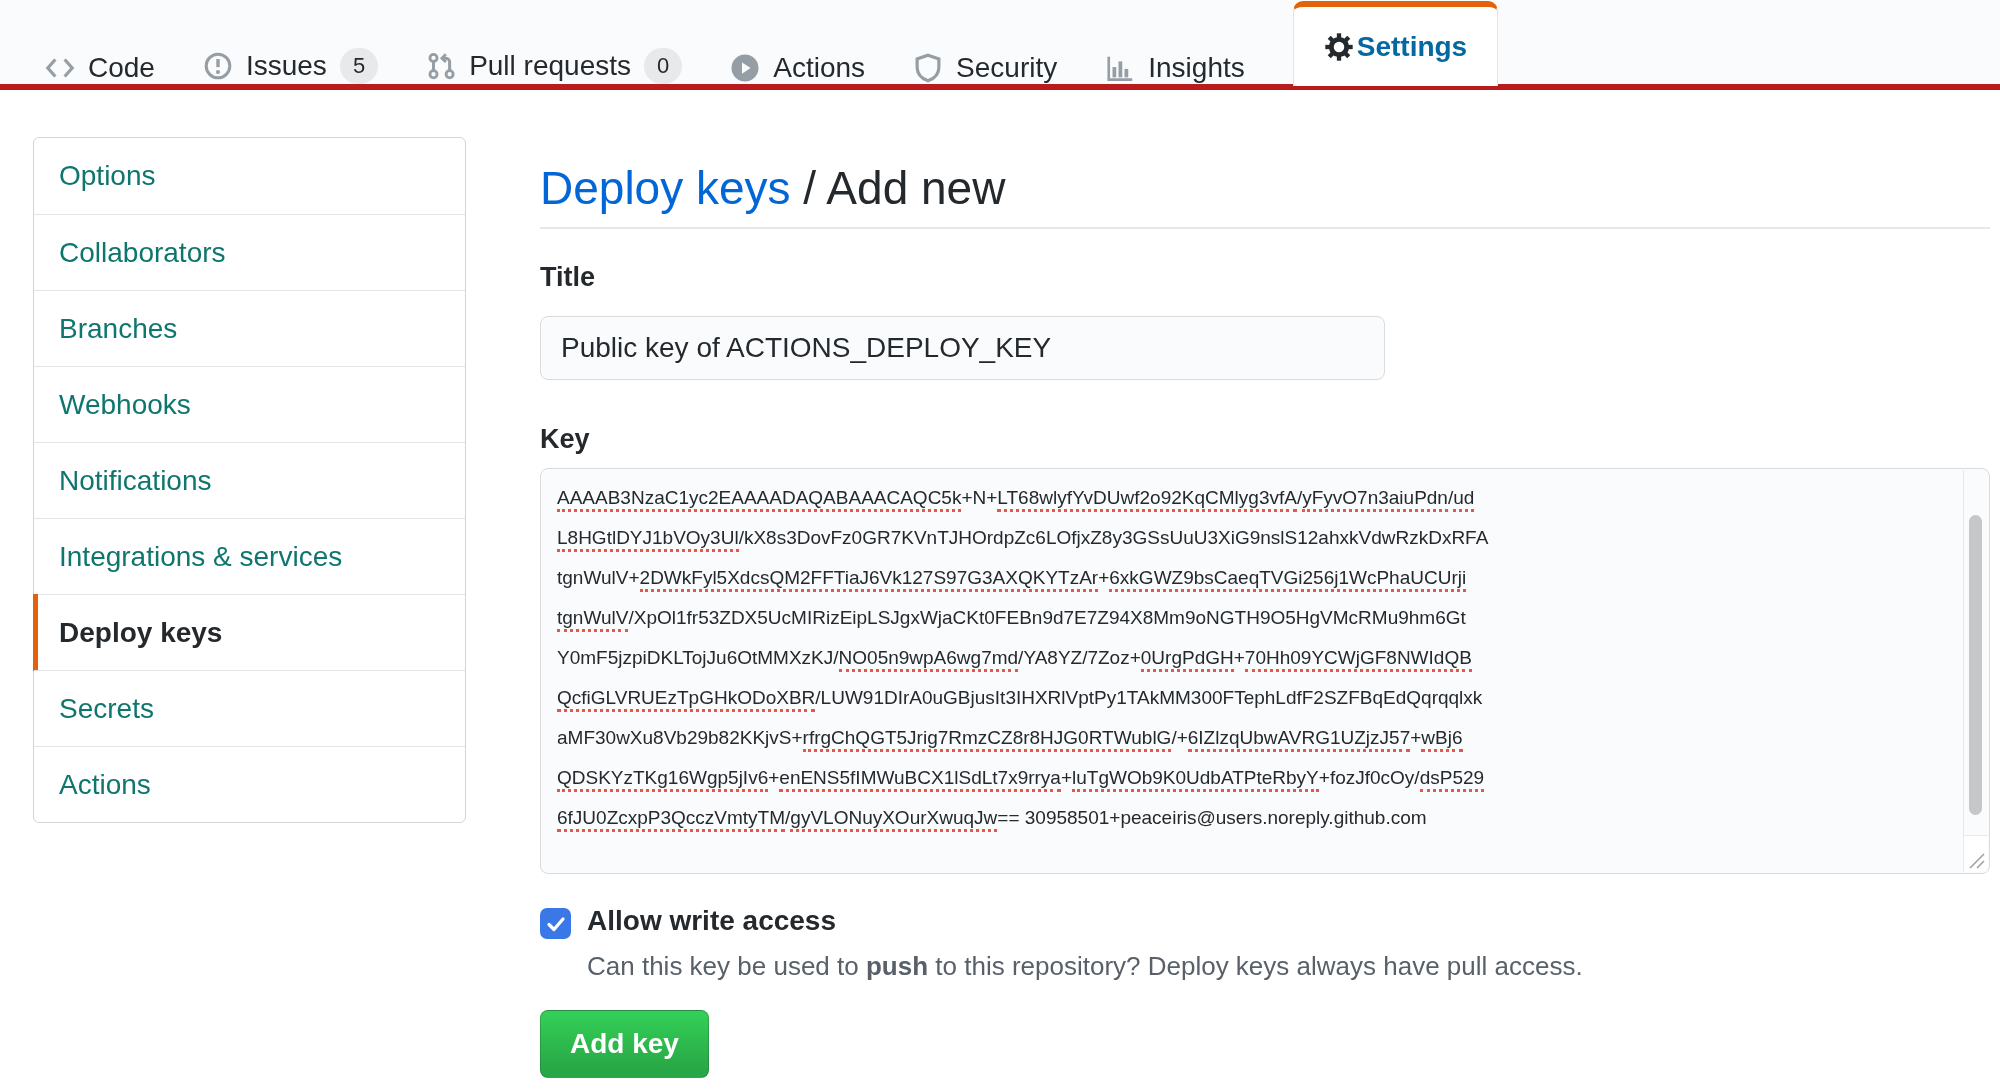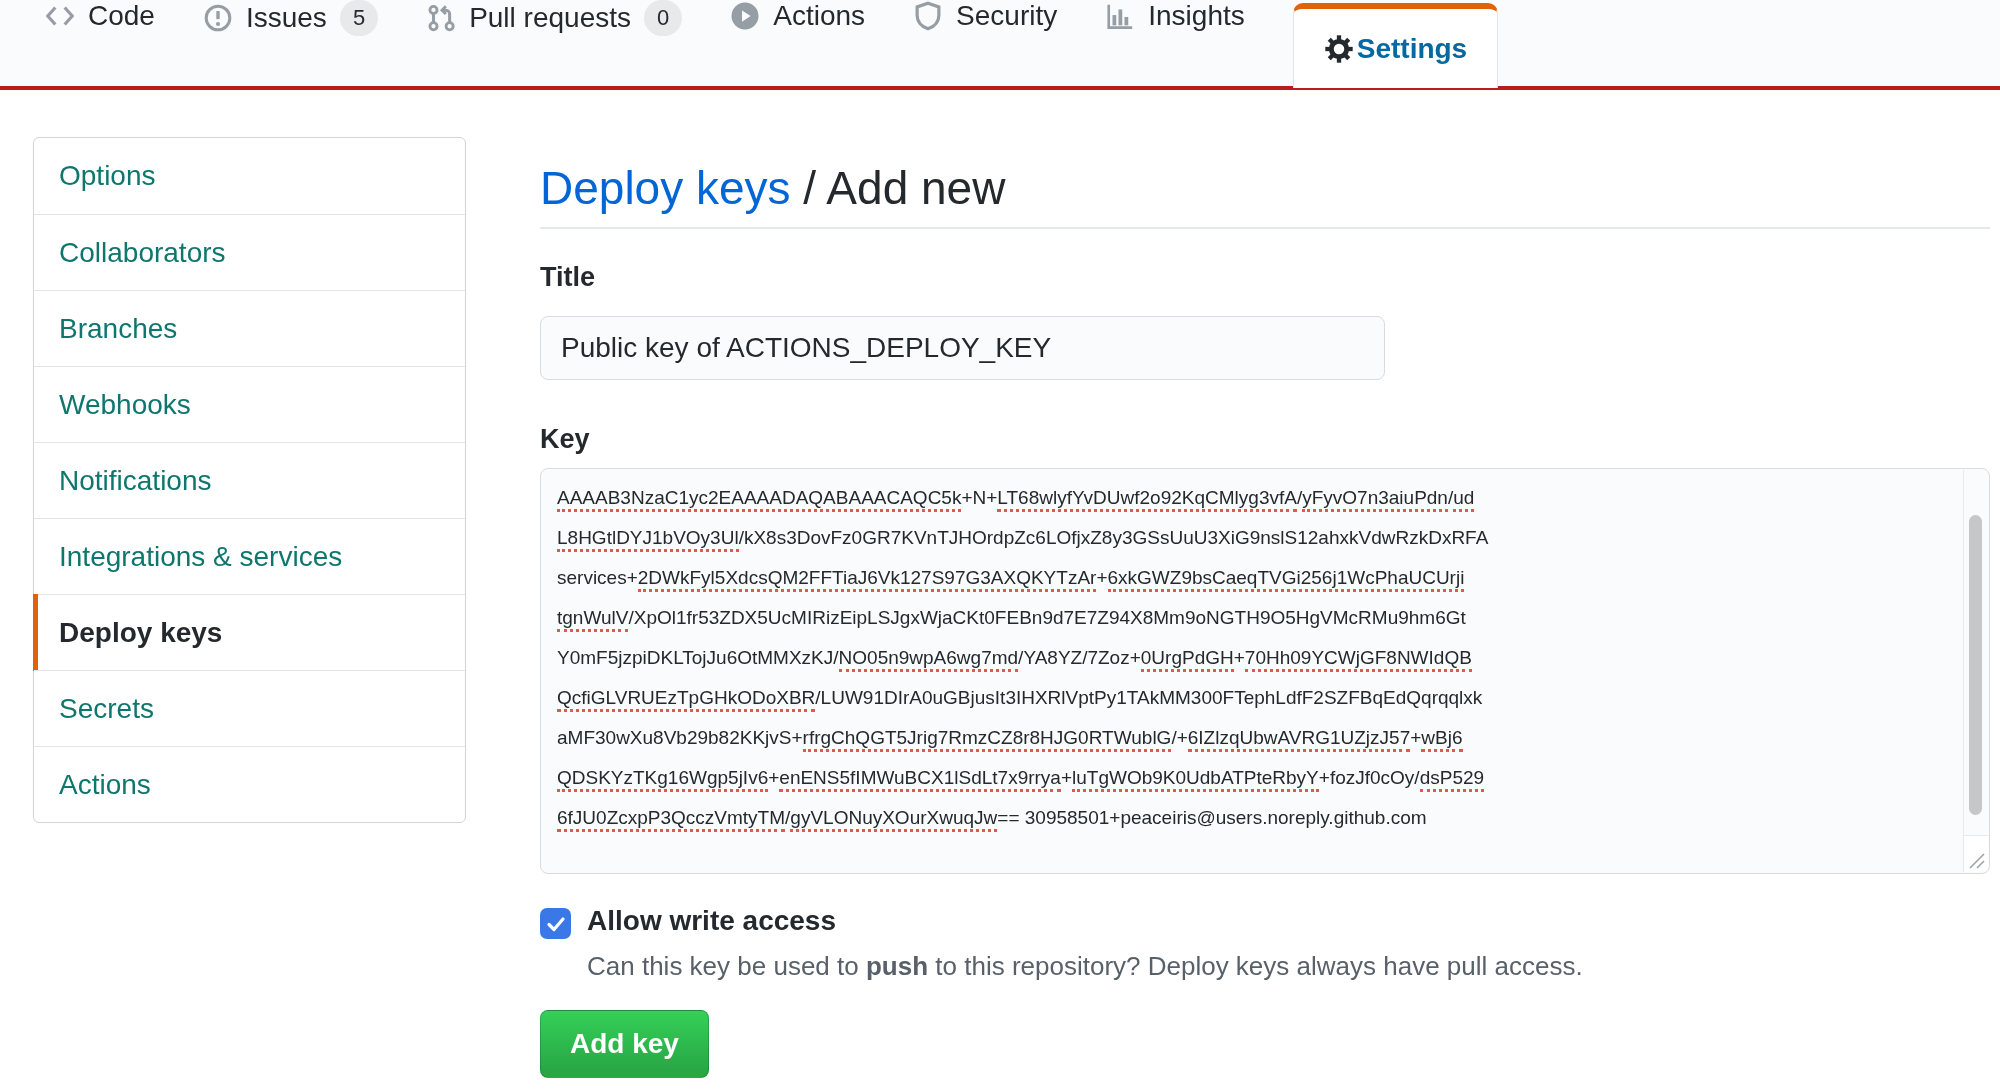--- a/index.html
+++ b/index.html
@@ -1,22 +1,22 @@
 <!DOCTYPE html>
 <html><head>
 <meta charset="utf-8">
 <style>
   html,body{margin:0;padding:0;}
   body{width:2000px;height:1090px;position:relative;background:#fff;
        font-family:"Liberation Sans",sans-serif;color:#24292e;overflow:hidden;}
 
   
   .header{position:absolute;left:0;top:0;width:2000px;height:90px;background:#fafbfc;
-          border-bottom:4px solid #b91c1c;box-sizing:border-box;display:flex;
-          align-items:flex-start;padding-left:45px;}
+          border-bottom:6px solid #b91c1c;box-sizing:border-box;display:flex;
+          align-items:flex-end;padding-left:45px;}
   .nav-item{display:flex;align-items:center;gap:13px;margin-right:48px;font-size:28px;
             color:#24292e;cursor:pointer;white-space:nowrap;}
   .nav-item .ic{color:#959da5;display:flex;}
   .badge{background:rgba(27,31,35,.08);border-radius:20px;font-size:22px;line-height:22px;
          padding:7px 13px;color:#24292e;}
   .settings-tab{display:flex;align-items:center;gap:3px;font-size:28px;font-weight:600;
          color:#0369a1;background:#fff;border:1px solid #e1e4e8;border-bottom:none;
          border-top:6px solid #e36209;border-radius:10px 10px 0 0;padding:0 30px;
          height:85px;align-self:flex-end;margin-bottom:-2px;position:relative;z-index:1;
          box-sizing:border-box;cursor:pointer;}
@@ -183,21 +183,21 @@
 <div class="rule"></div>
 
 <div class="field-label" style="left:540px;top:262px;">Title</div>
 <input class="title-input" type="text" value="Public key of ACTIONS_DEPLOY_KEY" style="">
 
 <div class="field-label" style="left:540px;top:424px;">Key</div>
 <div class="key-box">
   <div class="key-text">
       <div class="key-line"><span class="misspelled">AAAAB3NzaC1yc2EAAAADAQABAAACAQC5k</span><span>+N+</span><span class="misspelled">LT68wlyfYvDUwf2o92KqCMlyg3vfA</span><span>/</span><span class="misspelled">yFyvO7n3aiuPdn</span><span>/</span><span class="misspelled">ud</span></div>
       <div class="key-line"><span class="misspelled">L8HGtlDYJ1bVOy3Ul</span><span>/kX8s3DovFz0GR7KVnTJHOrdpZc6LOfjxZ8y3GSsUuU3XiG9nslS12ahxkVdwRzkDxRFA</span></div>
-      <div class="key-line"><span>services+</span><span class="misspelled">2DWkFyl5XdcsQM2FFTiaJ6Vk127S97G3AXQKYTzAr</span><span>+</span><span class="misspelled">6xkGWZ9bsCaeqTVGi256j1WcPhaUCUrji</span></div>
+      <div class="key-line"><span>tgnWulV+</span><span class="misspelled">2DWkFyl5XdcsQM2FFTiaJ6Vk127S97G3AXQKYTzAr</span><span>+</span><span class="misspelled">6xkGWZ9bsCaeqTVGi256j1WcPhaUCUrji</span></div>
       <div class="key-line"><span class="misspelled">tgnWulV</span><span>/XpOl1fr53ZDX5UcMIRizEipLSJgxWjaCKt0FEBn9d7E7Z94X8Mm9oNGTH9O5HgVMcRMu9hm6Gt</span></div>
       <div class="key-line"><span>Y0mF5jzpiDKLTojJu6OtMMXzKJ/</span><span class="misspelled">NO05n9wpA6wg7md</span><span>/YA8YZ/7Zoz+</span><span class="misspelled">0UrgPdGH</span><span>+</span><span class="misspelled">70Hh09YCWjGF8NWIdQB</span></div>
       <div class="key-line"><span class="misspelled">QcfiGLVRUEzTpGHkODoXBR</span><span>/LUW91DIrA0uGBjusIt3IHXRlVptPy1TAkMM300FTephLdfF2SZFBqEdQqrqqlxk</span></div>
       <div class="key-line"><span>aMF30wXu8Vb29b82KKjvS+</span><span class="misspelled">rfrgChQGT5Jrig7RmzCZ8r8HJG0RTWublG</span><span>/+</span><span class="misspelled">6IZlzqUbwAVRG1UZjzJ57</span><span>+</span><span class="misspelled">wBj6</span></div>
       <div class="key-line"><span class="misspelled">QDSKYzTKg16Wgp5jIv6</span><span>+</span><span class="misspelled">enENS5fIMWuBCX1lSdLt7x9rrya</span><span>+</span><span class="misspelled">luTgWOb9K0UdbATPteRbyY</span><span>+fozJf0cOy</span><span>/</span><span class="misspelled">dsP529</span></div>
       <div class="key-line"><span class="misspelled">6fJU0ZcxpP3QcczVmtyTM</span><span>/</span><span class="misspelled">gyVLONuyXOurXwuqJw</span><span>== 30958501+peaceiris@users.noreply.github.com</span></div>
     </div>
   <div class="scroll-track">
     <div class="scroll-thumb"></div>
   </div>

